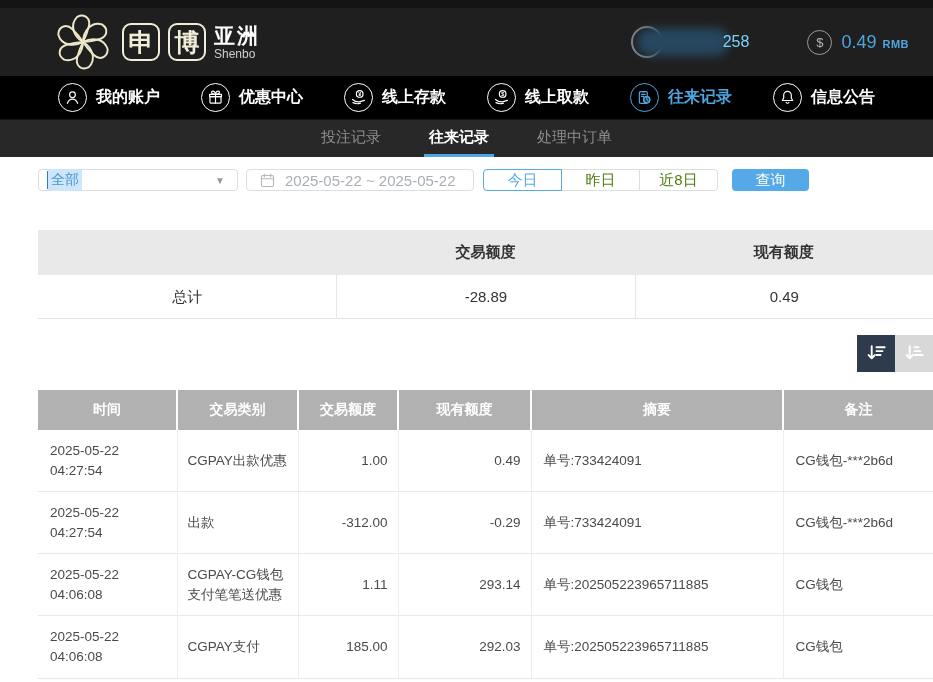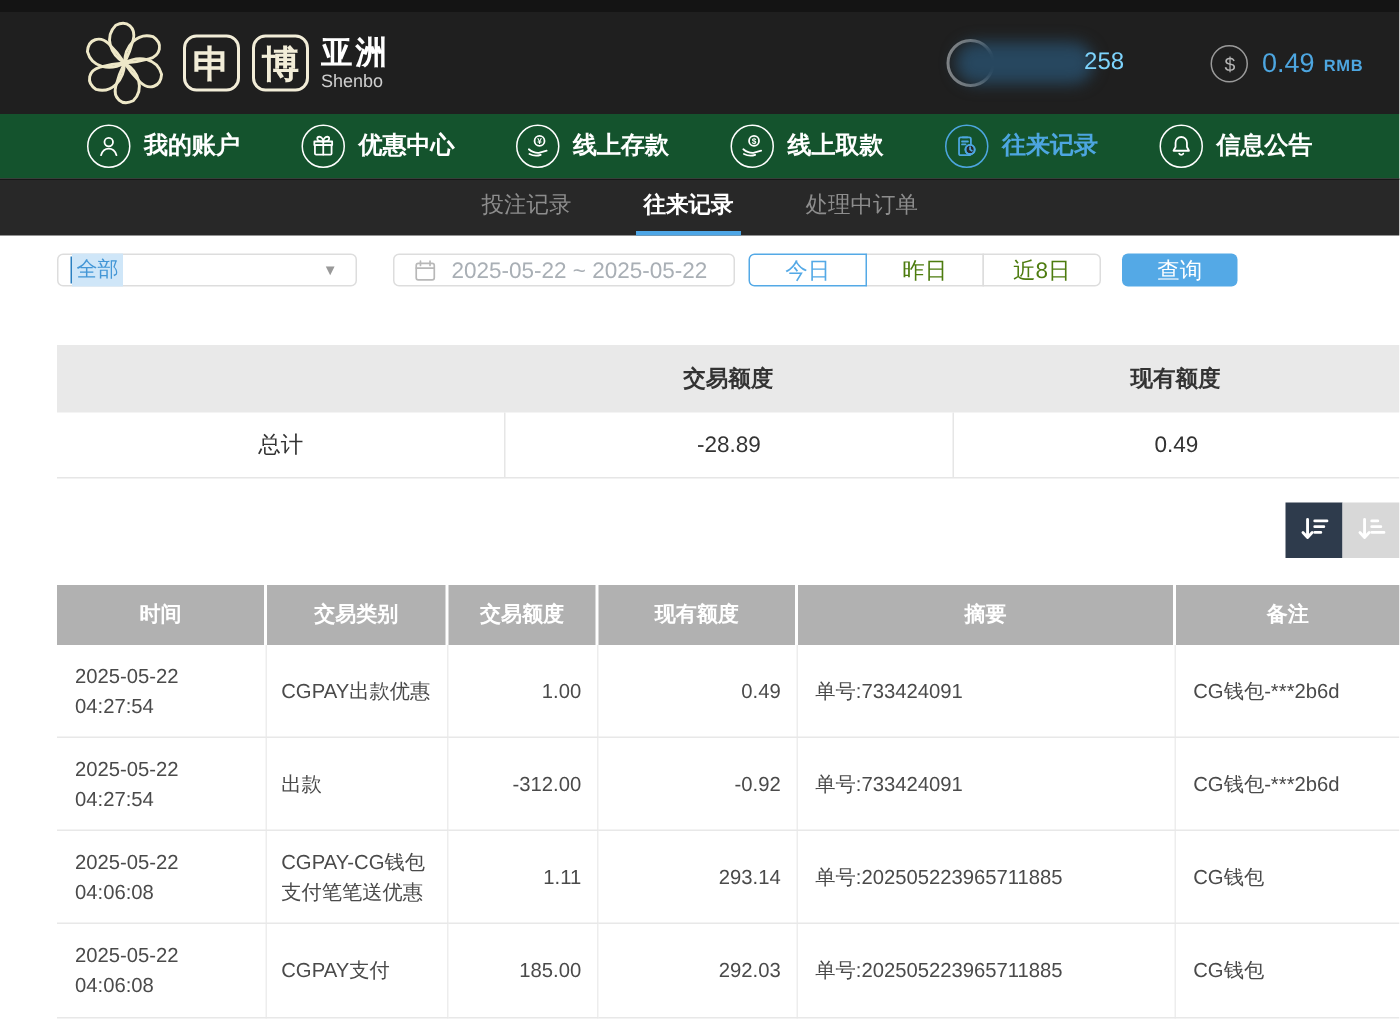--- a/index.html
+++ b/index.html
@@ -21,42 +21,42 @@
   .avatar-ring { position:absolute; left:-6px; top:4px; width:32px; height:32px; border:2px solid #8a8a8a; border-radius:50%; }
   .redact-blob { position:relative; width:92px; height:28px; background:#27475f; border-radius:15px; filter:blur(5px); }
   .account-suffix { color:#7dd3fc; font-size:16px; margin-left:-6px; position:relative; }
   .balance { display:flex; align-items:center; gap:9px; }
   .coin-circle { width:25px; height:25px; border:1.5px solid #9a9a9a; border-radius:50%; color:#b5b5b5;
     font-size:13px; display:flex; align-items:center; justify-content:center; }
   .balance-amt { color:#4da6e0; font-size:18px; }
   .balance-cur { color:#4da6e0; font-size:11px; font-weight:bold; letter-spacing:0.5px; margin-left:-3px; padding-top:4px; }
 
   
-  .main-nav { height:43px; background:#14532d; display:flex; align-items:center; justify-content:space-between; padding:0 58px; }
+  .main-nav { height:43px; background:#000000; display:flex; align-items:center; justify-content:space-between; padding:0 58px; }
   .nav-item { display:flex; align-items:center; gap:9px; color:#fff; font-size:16px; font-weight:bold; cursor:pointer; white-space:nowrap; }
   .nav-item.active { color:#4da6e0; }
   .nav-icon { width:29px; height:29px; border:1.5px solid currentColor; border-radius:50%;
     display:flex; align-items:center; justify-content:center; flex:none; }
   .nav-icon svg { width:19px; height:19px; fill:none; stroke:currentColor; stroke-width:1.5;
     stroke-linecap:round; stroke-linejoin:round; }
 
   
   .sub-nav { height:38px; background:#282828; border-top:1px solid #171717; display:flex; justify-content:center; gap:38px; }
   .tab { color:#8d8d8d; font-size:15px; line-height:34px; padding:0 5px; position:relative; cursor:pointer; }
   .tab.active { color:#fff; font-weight:bold; }
   .tab.active::after { content:""; position:absolute; left:0; right:0; bottom:0; height:3px; background:#4da6e6; }
 
   
   .filter-row { margin:12px 0 0 38px; height:22px; display:flex; align-items:stretch; }
   .select-box { width:200px; border:1px solid #ddd; border-radius:4px; display:flex; align-items:center;
     padding-left:8px; position:relative; background:#fff; cursor:pointer; }
   .cursor-bar { width:1px; height:18px; background:#2a7fc0; }
   .select-value { background:#cfe6f8; color:#4396d6; font-size:14px; padding:2px 3px; }
   .select-caret { position:absolute; right:12px; color:#999; font-size:10px; }
-  .date-box { width:228px; margin-left:24px; border:1px solid #ddd; border-radius:4px; display:flex;
+  .date-box { width:228px; margin-left:8px; border:1px solid #ddd; border-radius:4px; display:flex;
     align-items:center; gap:9px; padding-left:12px; color:#a9afb5; font-size:15px; background:#fff; cursor:pointer; }
   .date-box svg { width:17px; height:17px; fill:none; stroke:#b8b8b8; stroke-width:1.6; stroke-linecap:round; }
   .quick-group { display:flex; margin-left:9px; }
   .quick-btn { width:79px; background:#fff; border:1px solid #ddd; color:#4d7c0f; font-size:15px;
     margin-left:-1px; cursor:pointer; position:relative; }
   .quick-btn:first-child { border-radius:4px 0 0 4px; margin-left:0; }
   .quick-btn:last-child { border-radius:0 4px 4px 0; }
   .quick-btn.active { color:#54a9e6; border-color:#54a9e6; z-index:2; }
   .query-btn { width:77px; margin-left:14px; background:#54a9e6; border:none; border-radius:4px;
     color:#fff; font-size:15px; cursor:pointer; }
@@ -276,21 +276,21 @@
         <td class="c1">CGPAY出款优惠</td>
         <td class="c2">1.00</td>
         <td class="c3">0.49</td>
         <td class="c4">单号:733424091</td>
         <td class="c5">CG钱包-***2b6d</td>
       </tr>
       <tr>
         <td class="c0">2025-05-22 04:27:54</td>
         <td class="c1">出款</td>
         <td class="c2">-312.00</td>
-        <td class="c3">-0.92</td>
+        <td class="c3">-0.29</td>
         <td class="c4">单号:733424091</td>
         <td class="c5">CG钱包-***2b6d</td>
       </tr>
       <tr>
         <td class="c0">2025-05-22 04:06:08</td>
         <td class="c1">CGPAY-CG钱包支付笔笔送优惠</td>
         <td class="c2">1.11</td>
         <td class="c3">293.14</td>
         <td class="c4">单号:202505223965711885</td>
         <td class="c5">CG钱包</td>

